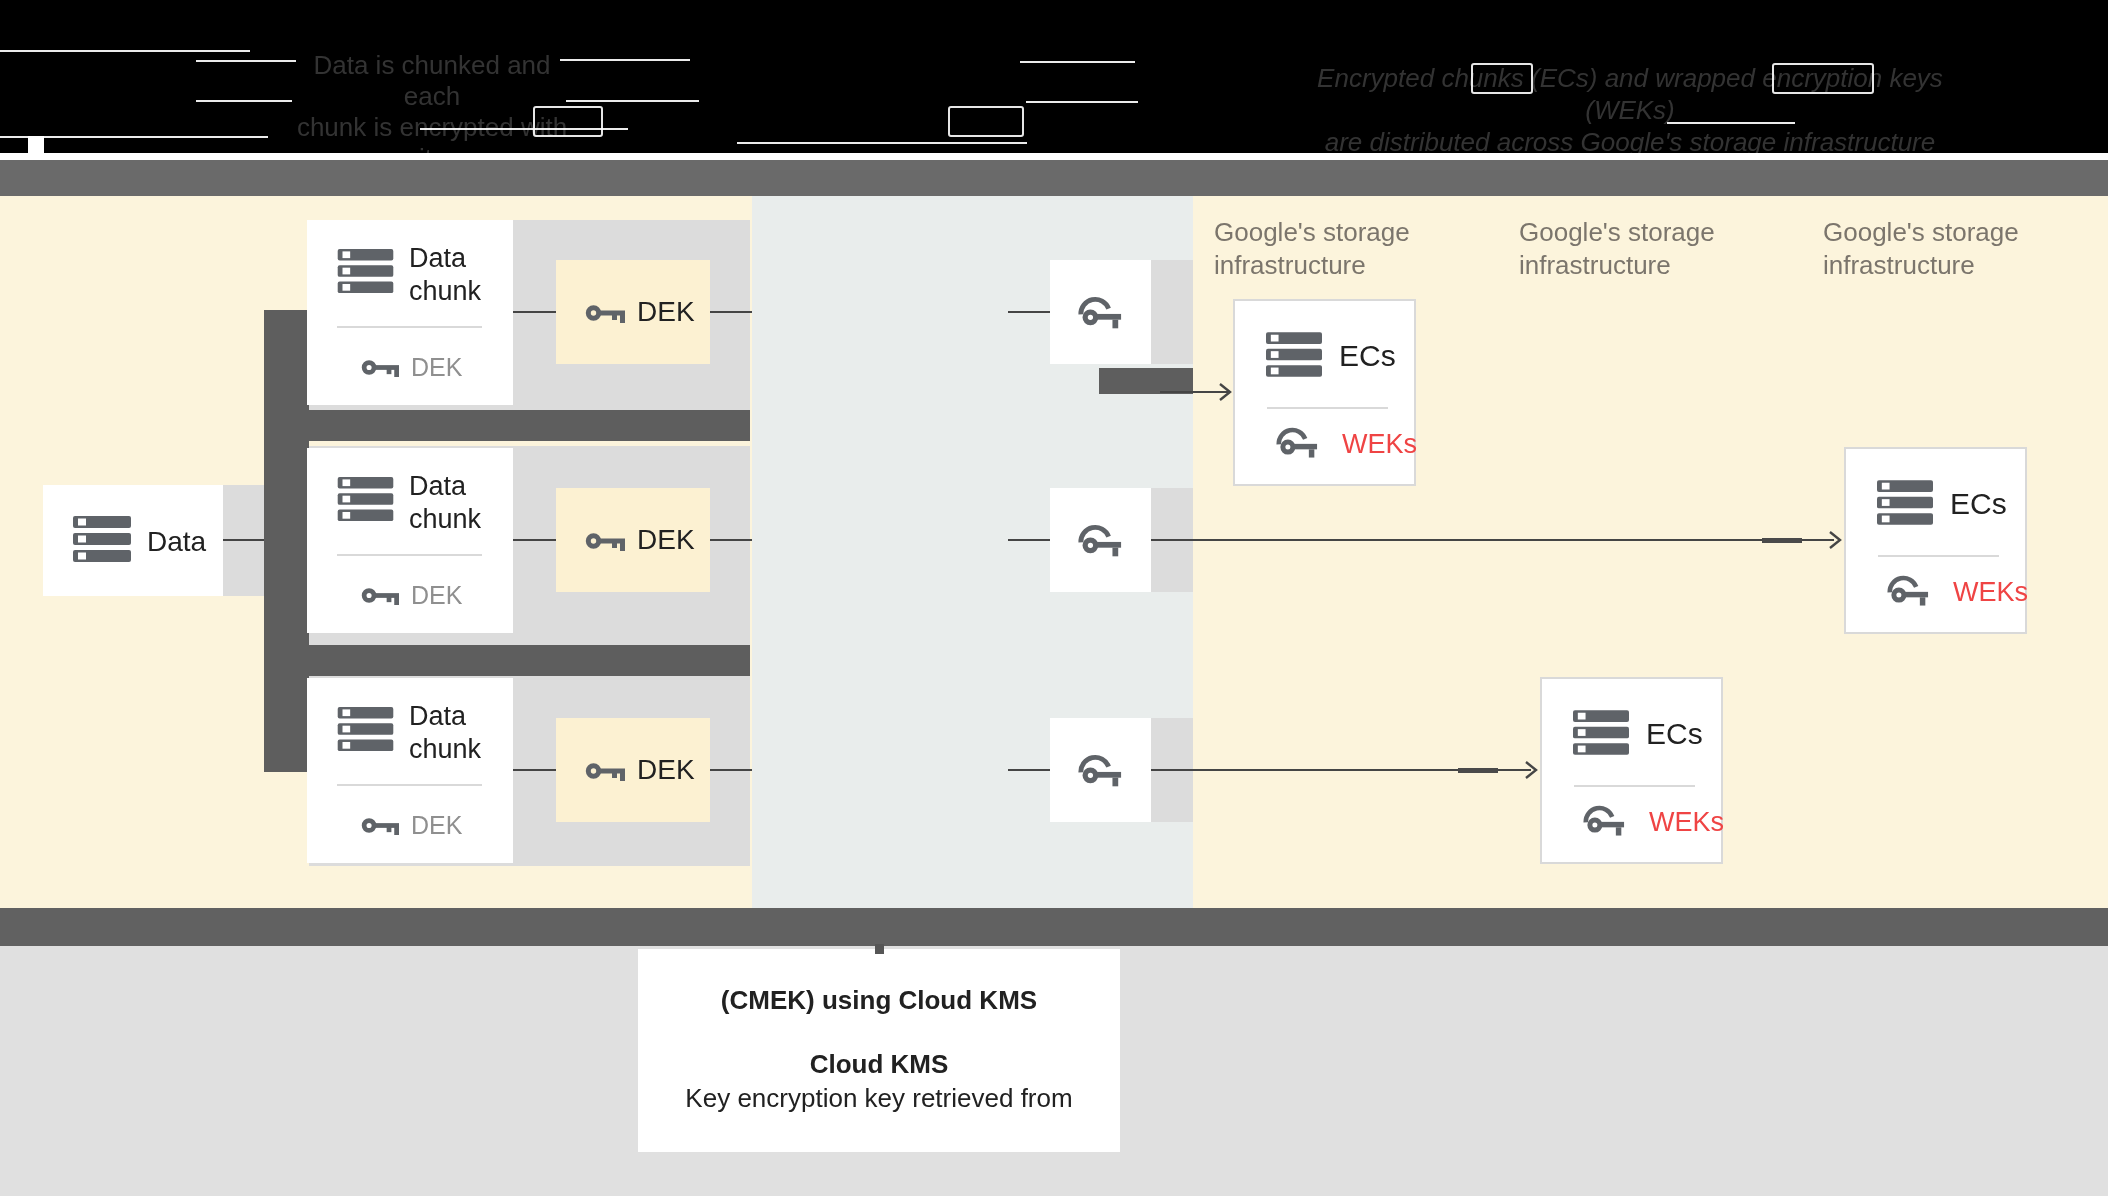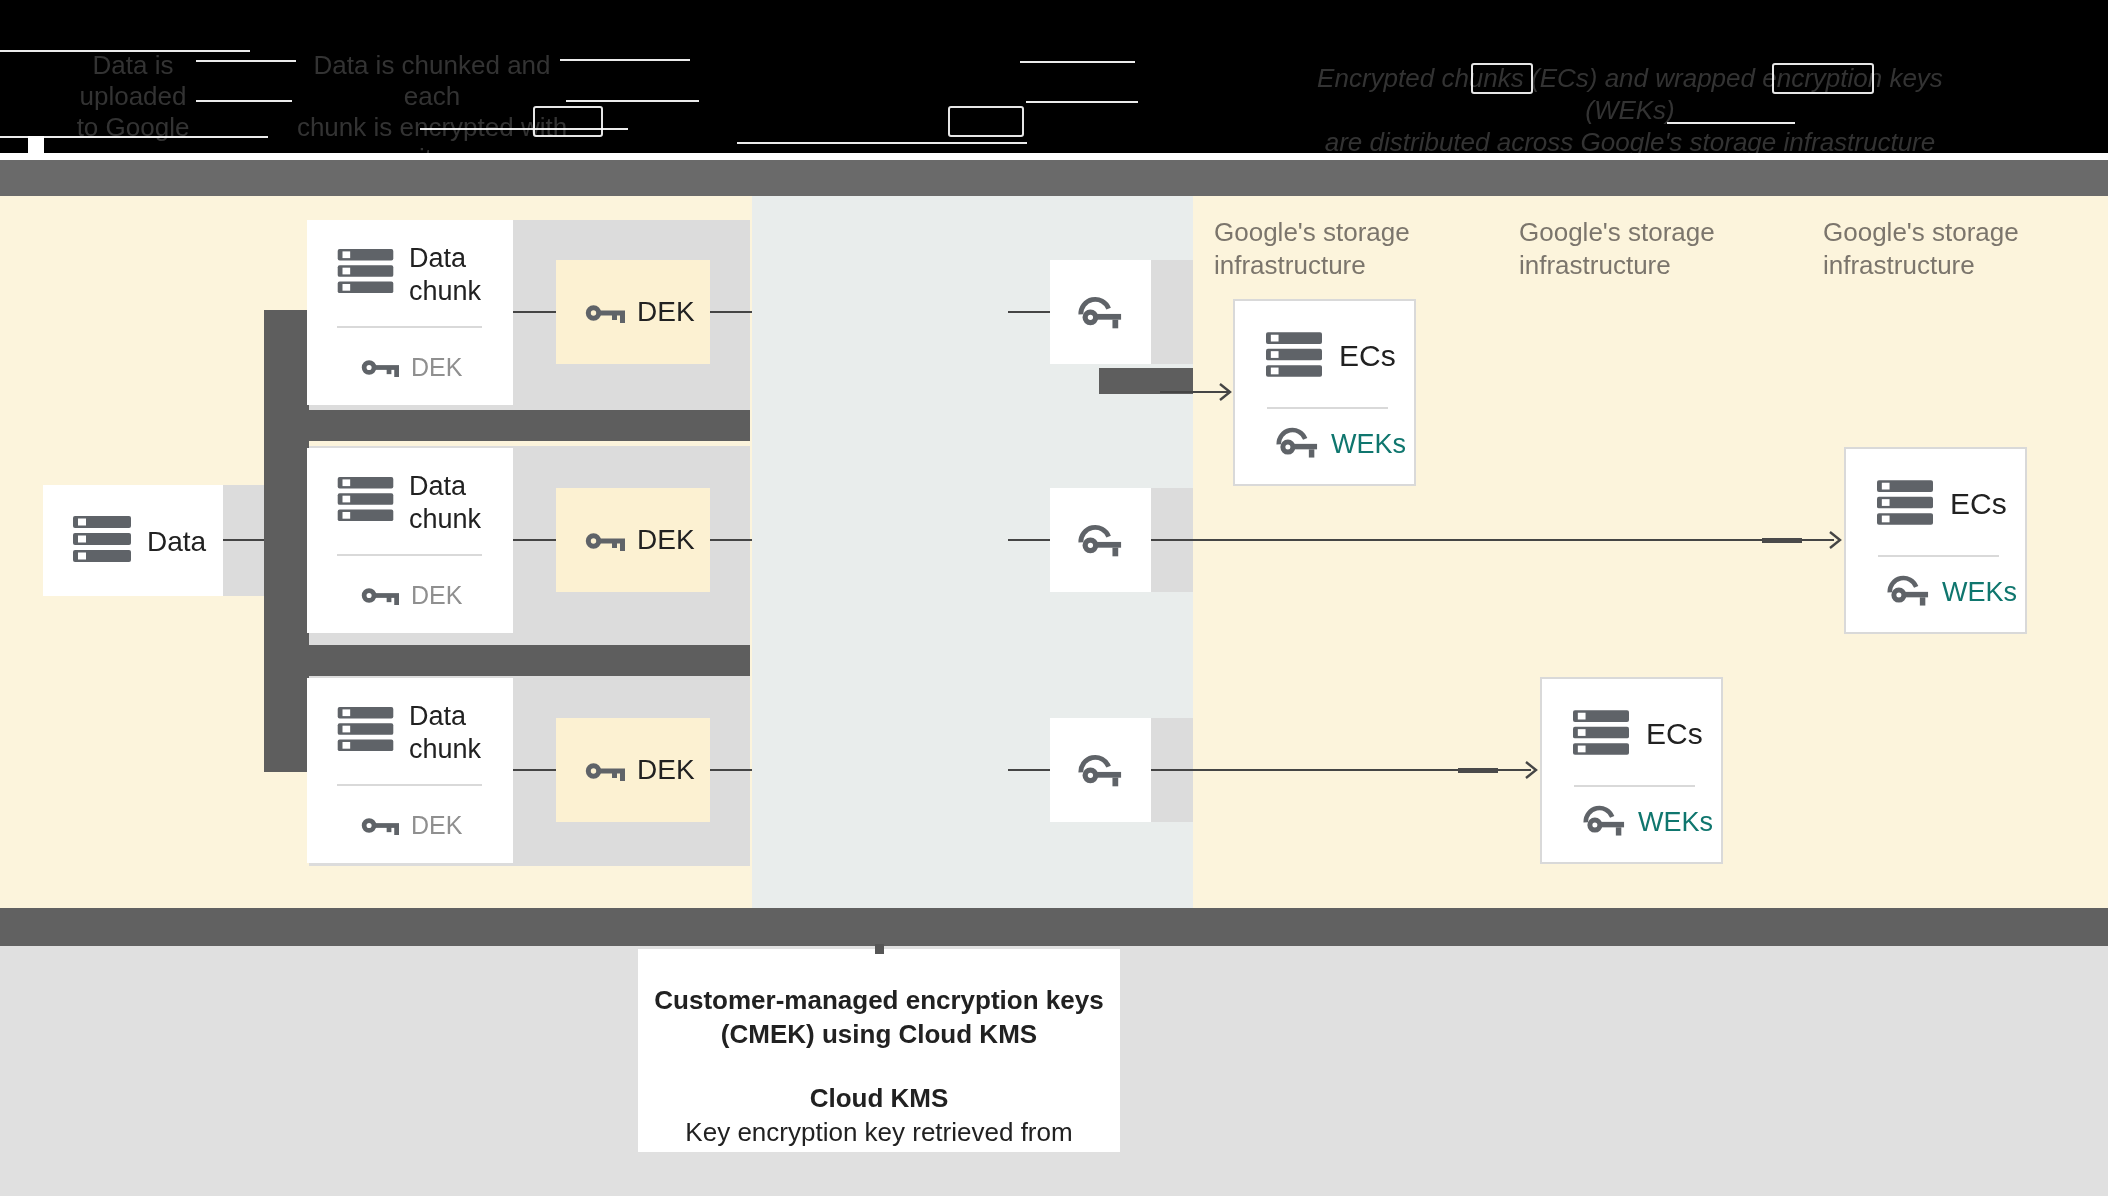--- a/index.html
+++ b/index.html
@@ -31,43 +31,38 @@
   .chunk-box{width:206px;height:185px;background:#ffffff;}
   .dek-box{width:154px;height:104px;background:#fcf1d2;}
   .kek-box{width:175px;height:106px;background:#e7f2ec;border:1px solid #d2e3d8;box-sizing:border-box;}
   .keybox{width:101px;height:104px;background:#ffffff;}
   .ecs-box{width:183px;height:187px;background:#ffffff;border:2px solid #d9d9d9;box-sizing:border-box;}
   .divider{background:#d9d9d9;height:2px;}
   .lbl-main{color:#212121;font-size:28px;}
   .lbl-chunk{color:#212121;font-size:27px;line-height:33px;}
   .lbl-gray{color:#8f8f8f;font-size:25px;}
   .lbl-ecs{color:#212121;font-size:30px;}
-  .lbl-weks{color:#0f766e;font-size:27px;}
+  .lbl-weks{color:#ef4444;font-size:27px;margin-left:11px;}
   .storage-label{color:#7b756c;font-size:26px;line-height:33px;}
   
   .bottom-band{left:0;top:908px;width:2108px;height:38px;background:#616161;}
   .bottom-bg{left:0;top:946px;width:2108px;height:250px;background:#e0e0e0;}
   .caption-box{left:638px;top:949px;width:482px;height:203px;background:#ffffff;text-align:center;}
   .caption-box .t{color:#212121;font-size:26px;line-height:34px;}
   .bold{font-weight:700;}
   .cap-spacer{height:30px;}
   svg{display:block;}
 </style>
 </head>
 <body>
 
 <div id="canvas">
 
   <div class="abs hdr-black"></div>
 
-  <div class="abs hdr-col" style="left:43px;top:50px;width:180px;">
-    <div>Data is</div>
-    <div>uploaded</div>
-    <div>to Google</div>
-  </div>
   <div class="abs hdr-col" style="left:282px;top:50px;width:300px;">
     <div>Data is chunked and each</div>
     <div>chunk is encrypted with its</div>
     <div>own data encryption key (DEK)</div>
   </div>
   <div class="abs hdr-col hdr-col4" style="left:1290px;top:62px;width:680px;">
     <div>Encrypted chunks (ECs) and wrapped encryption keys (WEKs)</div>
     <div>are distributed across Google's storage infrastructure</div>
   </div>
 
@@ -386,21 +381,20 @@
           <rect x="37" y="24.5" width="6" height="9" fill="#5f6368"></rect>
         </svg>
     </div>
     <div class="abs lbl-weks" style="left:96px;top:128px;">WEKs</div>
   </div>
 
   <div class="abs bottom-band"></div>
   <div class="abs bottom-bg"></div>
   <div class="abs caption-box">
     <div style="height:34px;"></div>
-    <div class="t bold">Customer-managed encryption keys</div>
     <div class="t bold">(CMEK) using Cloud KMS</div>
     <div class="cap-spacer"></div>
     <div class="t bold">Cloud KMS</div>
     <div class="t">Key encryption key retrieved from</div>
   </div>
   <div class="abs" style="left:875px;top:944px;width:9px;height:10px;background:#565656;"></div>
 
 </div>
 
 </body></html>

